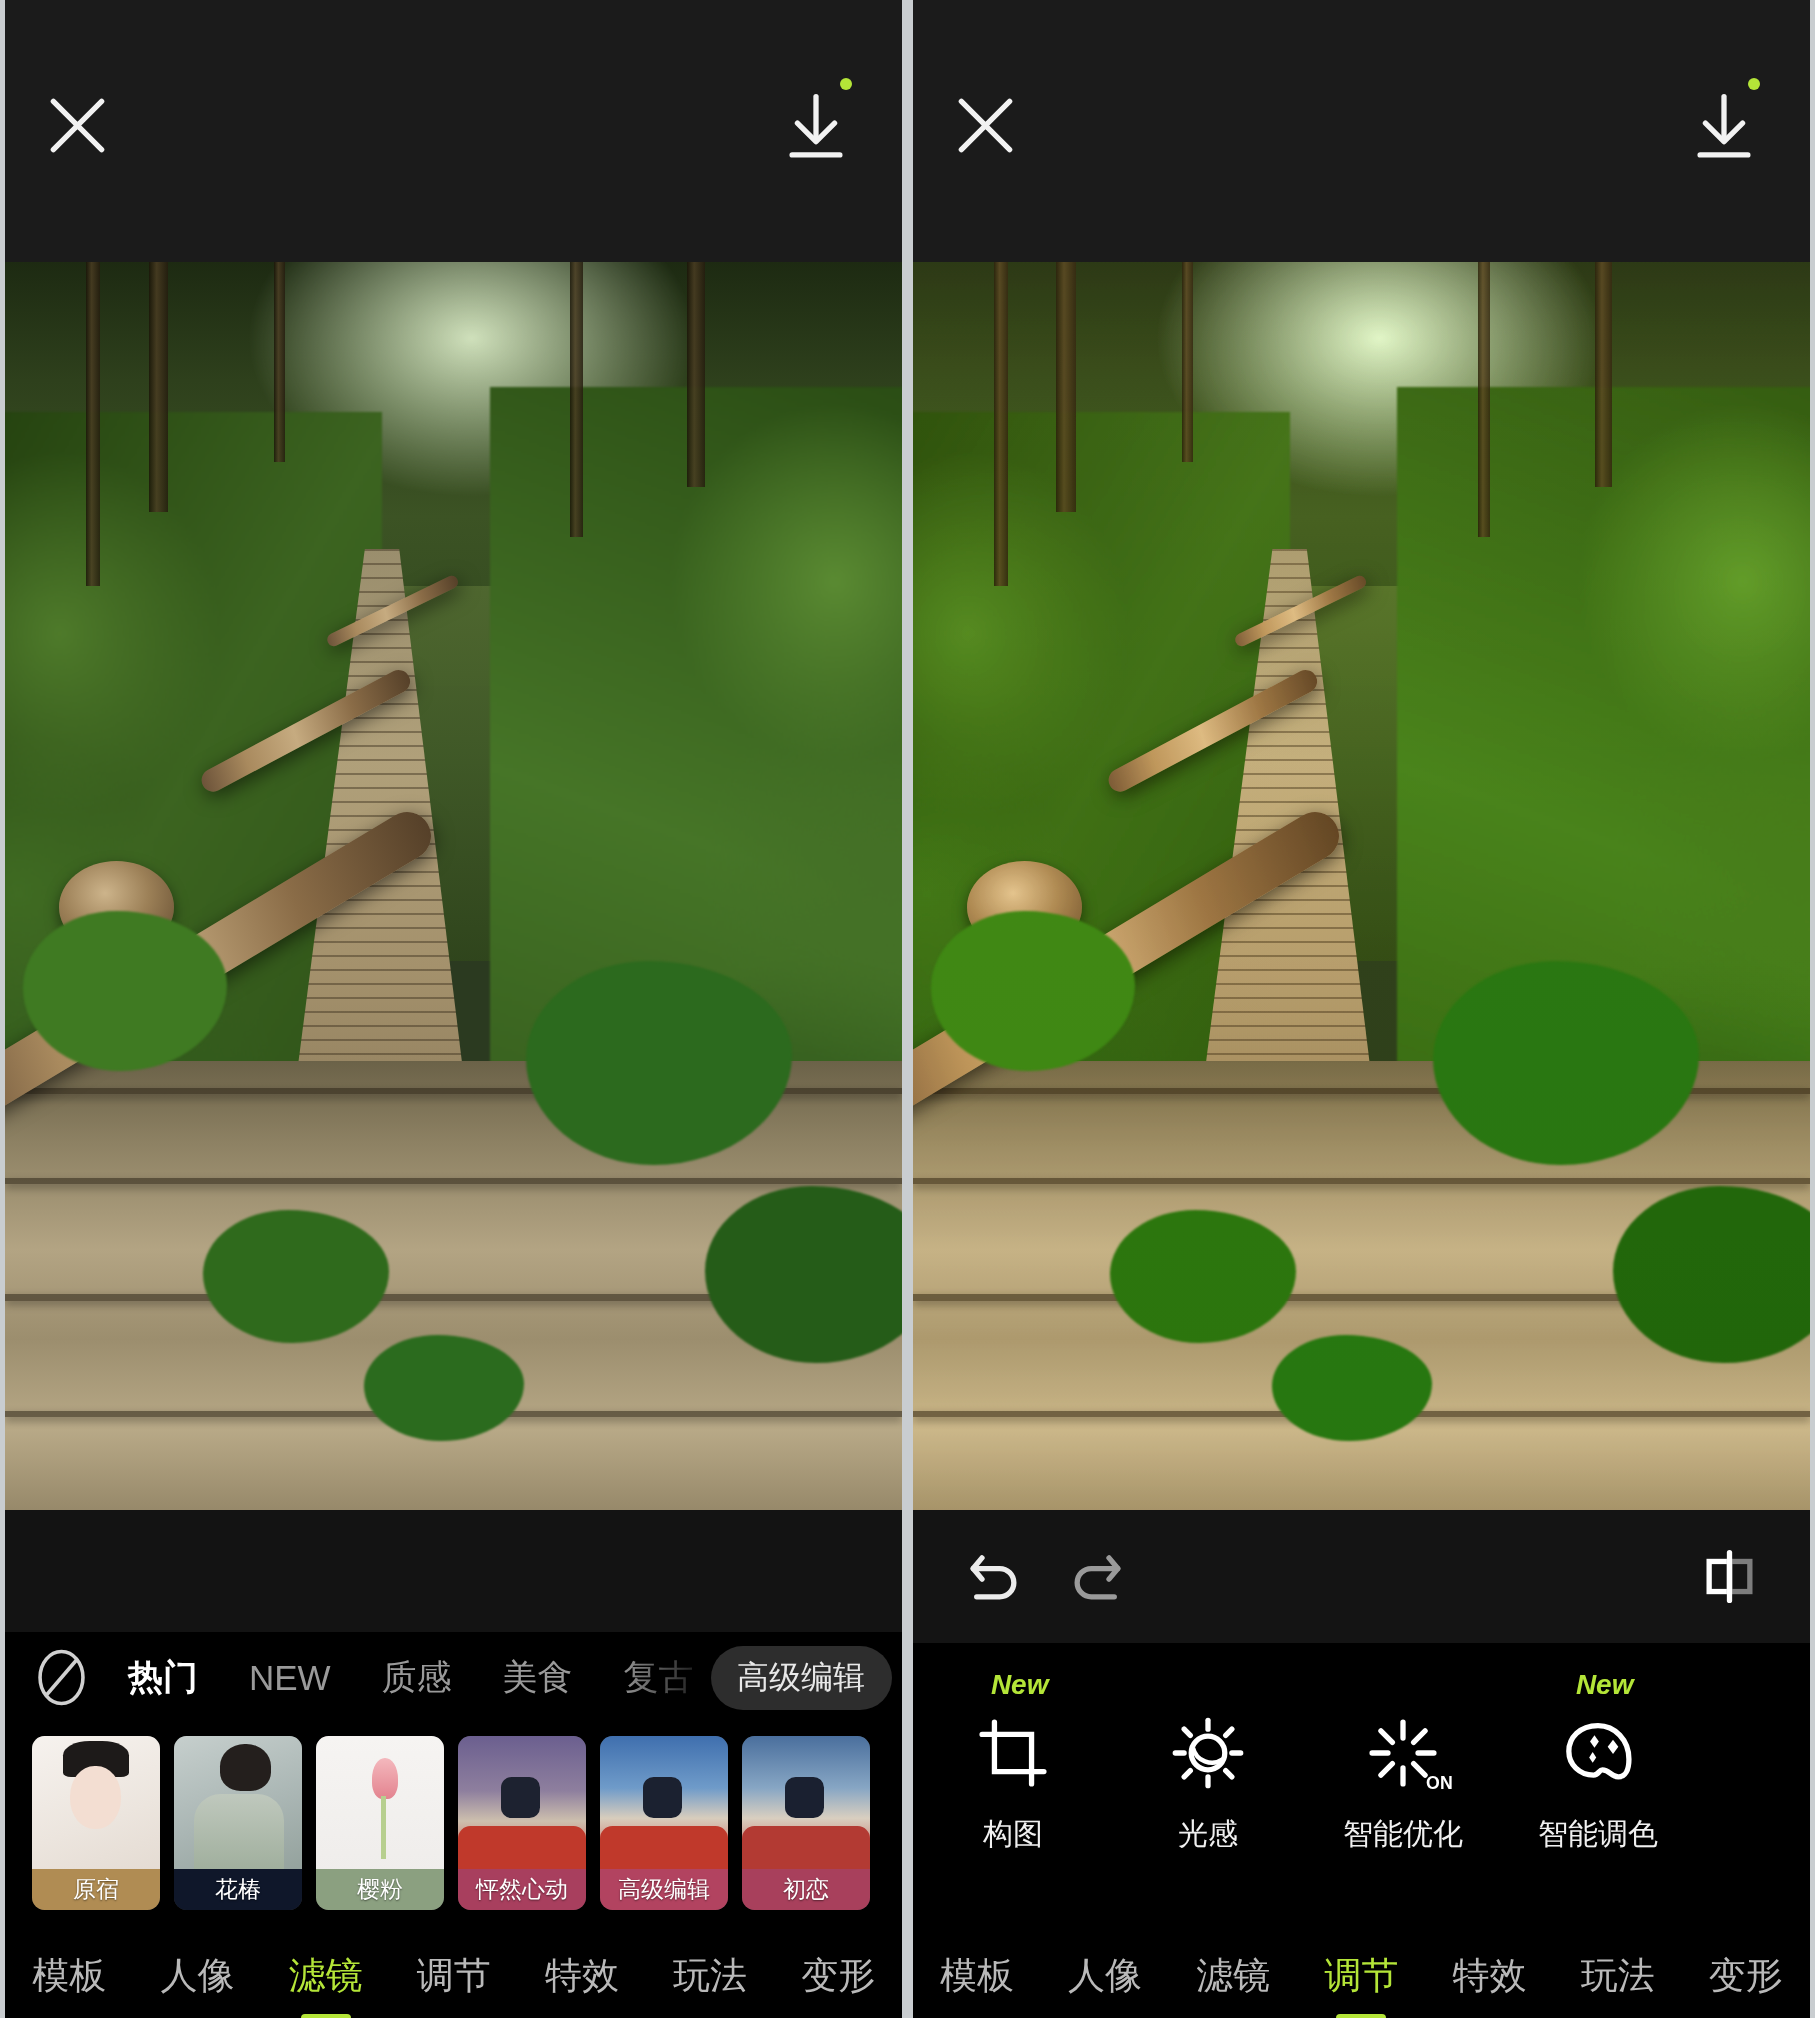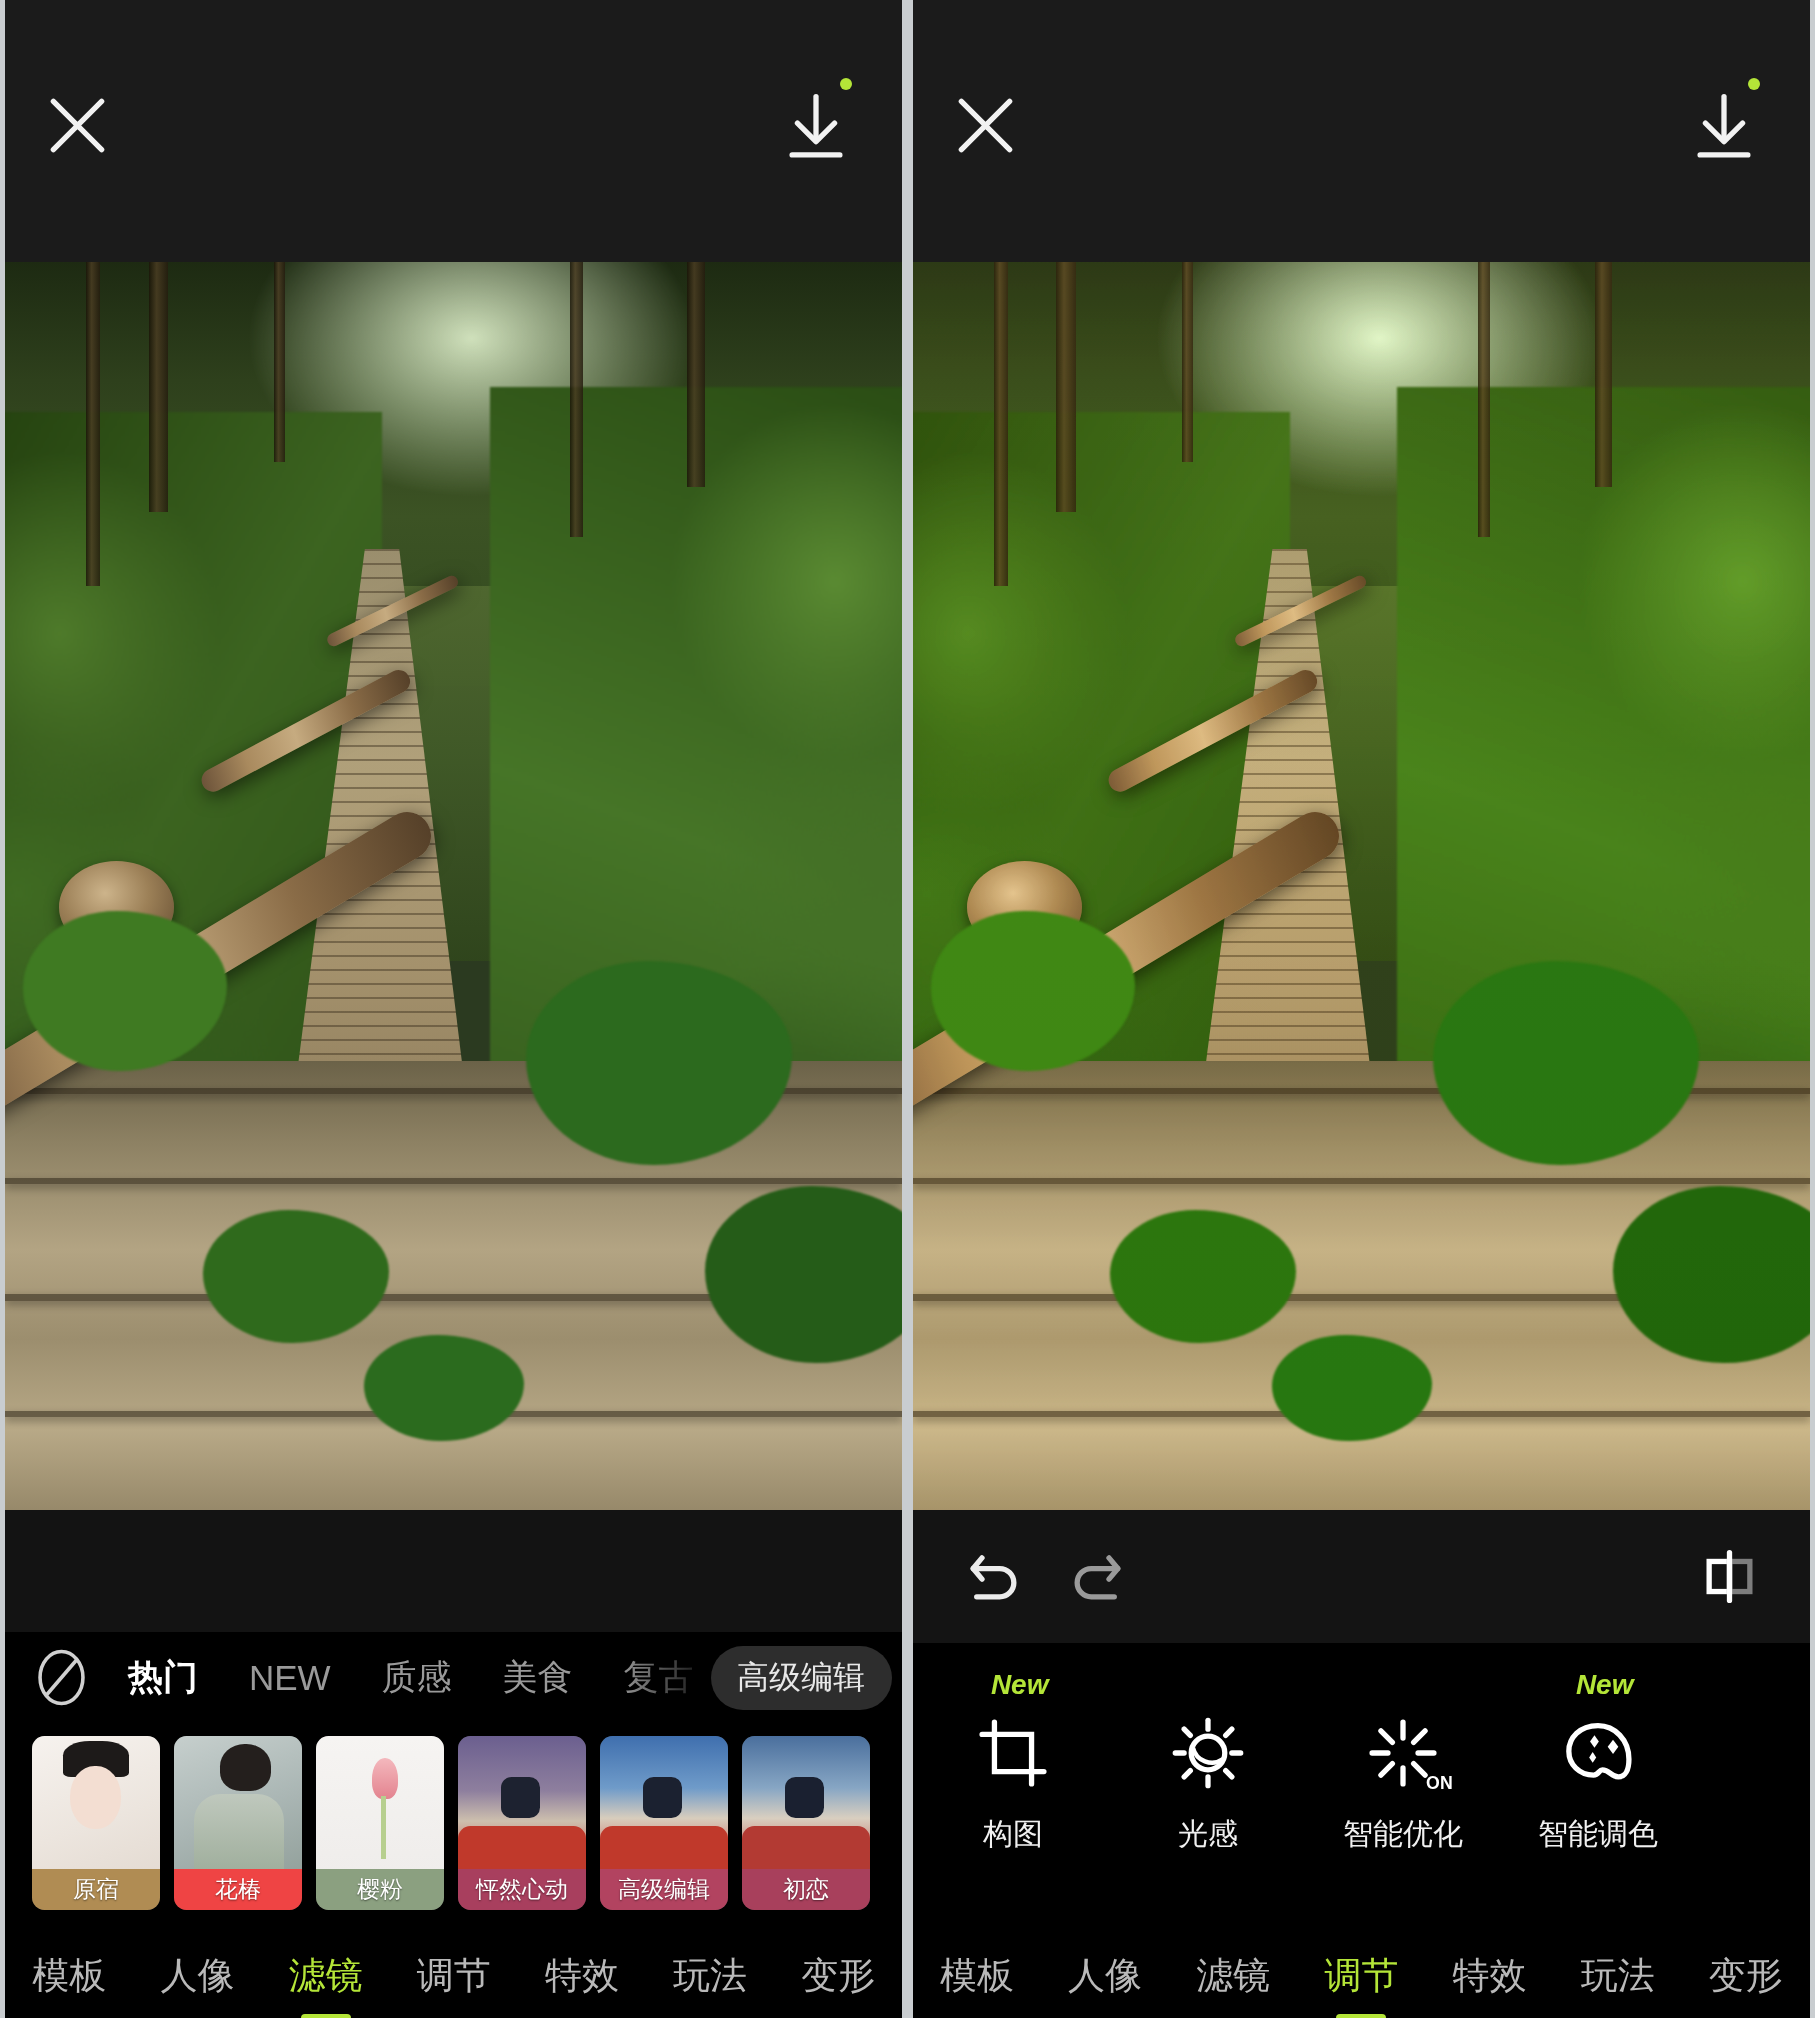--- a/index.html
+++ b/index.html
@@ -441,21 +441,21 @@
         <div class="fcard">
           <div class="thumb">
               <div class="t-person t2"></div>
             </div>
           <div class="flabel" style="background:#b08c53">原宿</div>
         </div>
         <div class="fcard">
           <div class="thumb">
               <div class="t-person t3"></div>
             </div>
-          <div class="flabel" style="background:#ef4444">花椿</div>
+          <div class="flabel" style="background:#0f172a">花椿</div>
         </div>
         <div class="fcard">
           <div class="thumb">
               <div class="t-person t4"></div>
             </div>
           <div class="flabel" style="background:#8ba080">樱粉</div>
         </div>
         <div class="fcard">
           <div class="thumb">
               <div class="t-person t5"></div>

